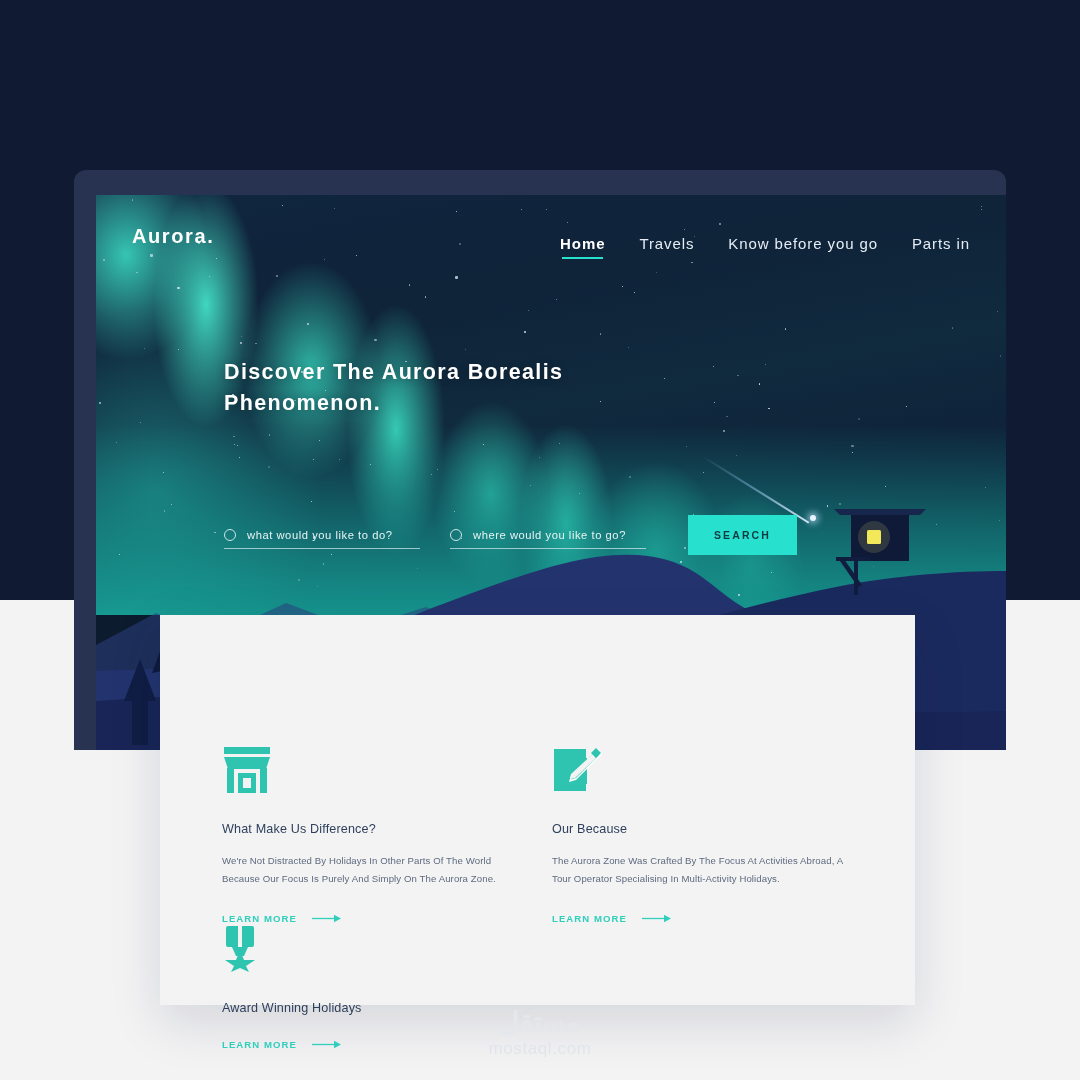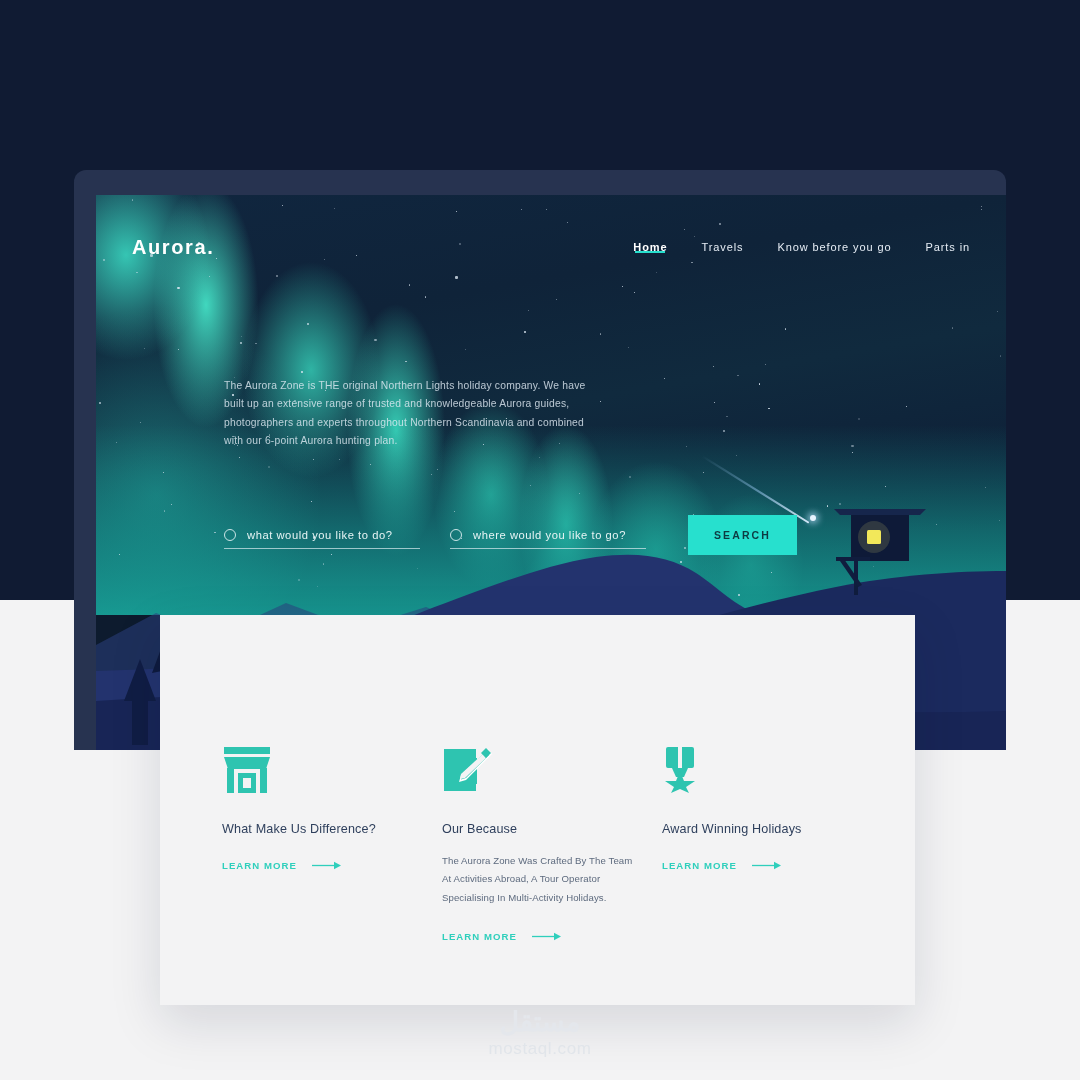--- a/index.html
+++ b/index.html
@@ -65,29 +65,29 @@
     background:#e8f3ff; border-radius:50%; box-shadow:0 0 6px 3px rgba(190,225,255,.6);
   }
 
   
   #landscape { position:absolute; left:0; top:300px; width:910px; height:255px; }
   .layer { position:absolute; left:0; bottom:0; width:910px; }
 
   
   #site-nav {
     position:absolute; left:0; top:30px; width:910px; height:44px;
-    display:flex; align-items:center; padding:0 36px;
+    display:flex; padding:0 36px;
   }
   #brand {
     color:#fff; font-size:20px; font-weight:700; letter-spacing:1.6px;
   }
   #nav-links { margin-left:auto; display:flex; align-items:center; gap:34px; }
   .nav-link {
-    position:relative; color:#e6edf5; font-size:11px;
-    letter-spacing:.9px; text-decoration:none; white-space:nowrap;
+    position:relative; color:#e6edf5; font-size:15px;
+    letter-spacing:.9px; text-decoration:none; padding-bottom:7px; white-space:nowrap;
   }
   .nav-link.active { color:#ffffff; font-weight:600; }
   .nav-link.active::after {
     content:""; position:absolute; left:2px; right:2px; bottom:0;
     height:2.5px; background:#27e0ce;
   }
 
   
   #hero-copy { position:absolute; left:128px; top:162px; width:560px; }
   #hero-title {
@@ -127,21 +127,21 @@
   #benefits-card {
     position:absolute; left:160px; top:615px;
     width:755px; height:390px; background:#f3f3f4;
     box-shadow:0 18px 48px rgba(16,27,51,.13);
     padding:52px 62px 0 62px;
   }
   #benefits-title {
     color:#1d3461; font-size:25px; font-weight:400; letter-spacing:.2px;
   }
   #benefits-grid {
-    margin-top:78px; display:grid; grid-template-columns:repeat(3, 1fr); gap:0 29px;
+    margin-top:78px; display:grid; grid-template-columns:repeat(2, 1fr); gap:0 29px;
   }
   .benefit-icon { height:48px; display:flex; align-items:flex-end; }
   .benefit-heading {
     margin-top:29px; color:#2e3f5c; font-size:12.6px; font-weight:400; letter-spacing:.15px;
   }
   .benefit-body {
     margin-top:16px; color:#5d6a7e; font-size:9.6px;
     line-height:1.92; letter-spacing:.1px;
   }
   .benefit-link {
@@ -329,21 +329,21 @@
       <div id="brand">Aurora.</div>
       <div id="nav-links">
         <a class="nav-link active" href="#">Home</a>
         <a class="nav-link" href="#">Travels</a>
         <a class="nav-link" href="#">Know before you go</a>
         <a class="nav-link" href="#">Parts in</a>
       </div>
     </nav>
 
     <div id="hero-copy">
-      <p id="hero-sub">The Aurora Zone is THE original Northern Lights holiday company. We have built up an extensive range of trusted and knowledgeable Aurora guides, photographers and experts throughout Northern Scandinavia and combined with our 6-point Aurora hunting plan.</p>
+      <h1 id="hero-title">Discover The Aurora Borealis Phenomenon.</h1>
     </div>
 
     <div id="search-form">
       <div class="search-field">
         <div class="search-field-row">
           <span class="radio-dot"></span>
           <span class="search-placeholder">what would you like to do?</span>
         </div>
       </div>
       <div class="search-field">
@@ -369,20 +369,21 @@
           <path d="M2,10 L48,10 L44,22 L6,22 Z" fill="#2ec4b0"></path>
           <rect x="5" y="21" width="7" height="25" fill="#2ec4b0"></rect>
           <rect x="38" y="21" width="7" height="25" fill="#2ec4b0"></rect>
           <rect x="16" y="26" width="18" height="5" fill="#2ec4b0"></rect>
           <rect x="16" y="31" width="5" height="15" fill="#2ec4b0"></rect>
           <rect x="29" y="31" width="5" height="15" fill="#2ec4b0"></rect>
           <rect x="16" y="41" width="18" height="5" fill="#2ec4b0"></rect>
         </svg>
       </div>
       <h3 class="benefit-heading">What Make Us Difference?</h3>
+      <p class="benefit-body">We're Not Distracted By Holidays In Other Parts Of The World Because Our Focus Is Purely And Simply On The Aurora Zone.</p>
       <a class="benefit-link" href="#">
         <span>LEARN MORE</span>
         <span class="arrow-wrap">
           <svg width="30" height="9" viewBox="0 0 30 9">
             <path d="M0,4.5 L26,4.5" stroke="#2fcfbc" stroke-width="1.3" fill="none"></path>
             <path d="M22,0.8 L29,4.5 L22,8.2 Z" fill="#2fcfbc"></path>
           </svg>
         </span>
       </a>
     </div>
@@ -392,21 +393,21 @@
         <svg width="50" height="46" viewBox="0 0 50 46">
           <path d="M2,2 L34,2 L34,11 L11,11 L11,37 L34,37 L34,44 L2,44 Z" fill="#2ec4b0"></path>
           <rect x="11" y="11" width="24" height="26" fill="#2ec4b0"></rect>
           <path d="M46,2 L50,7 L24,33 L17,35 L19,28 Z" fill="#ffffff"></path>
           <path d="M44,4 L47,8 L24,31 L19,32.5 L20.5,27.5 Z" fill="#2ec4b0"></path>
           <path d="M41,7 L44,11 L23,31 L18,32 L19,27 Z" fill="#f3f3f4"></path>
           <path d="M44,1 L49,6 L44,11 L39,6 Z" fill="#2ec4b0"></path>
         </svg>
       </div>
       <h3 class="benefit-heading">Our Because</h3>
-      <p class="benefit-body">The Aurora Zone Was Crafted By The Team At Activities Abroad, A Tour Operator Specialising In Multi-Activity Holidays.</p>
+      <p class="benefit-body">The Aurora Zone Was Crafted By The Focus At Activities Abroad, A Tour Operator Specialising In Multi-Activity Holidays.</p>
       <a class="benefit-link" href="#">
         <span>LEARN MORE</span>
         <span class="arrow-wrap">
           <svg width="30" height="9" viewBox="0 0 30 9">
             <path d="M0,4.5 L26,4.5" stroke="#2fcfbc" stroke-width="1.3" fill="none"></path>
             <path d="M22,0.8 L29,4.5 L22,8.2 Z" fill="#2fcfbc"></path>
           </svg>
         </span>
       </a>
     </div>

